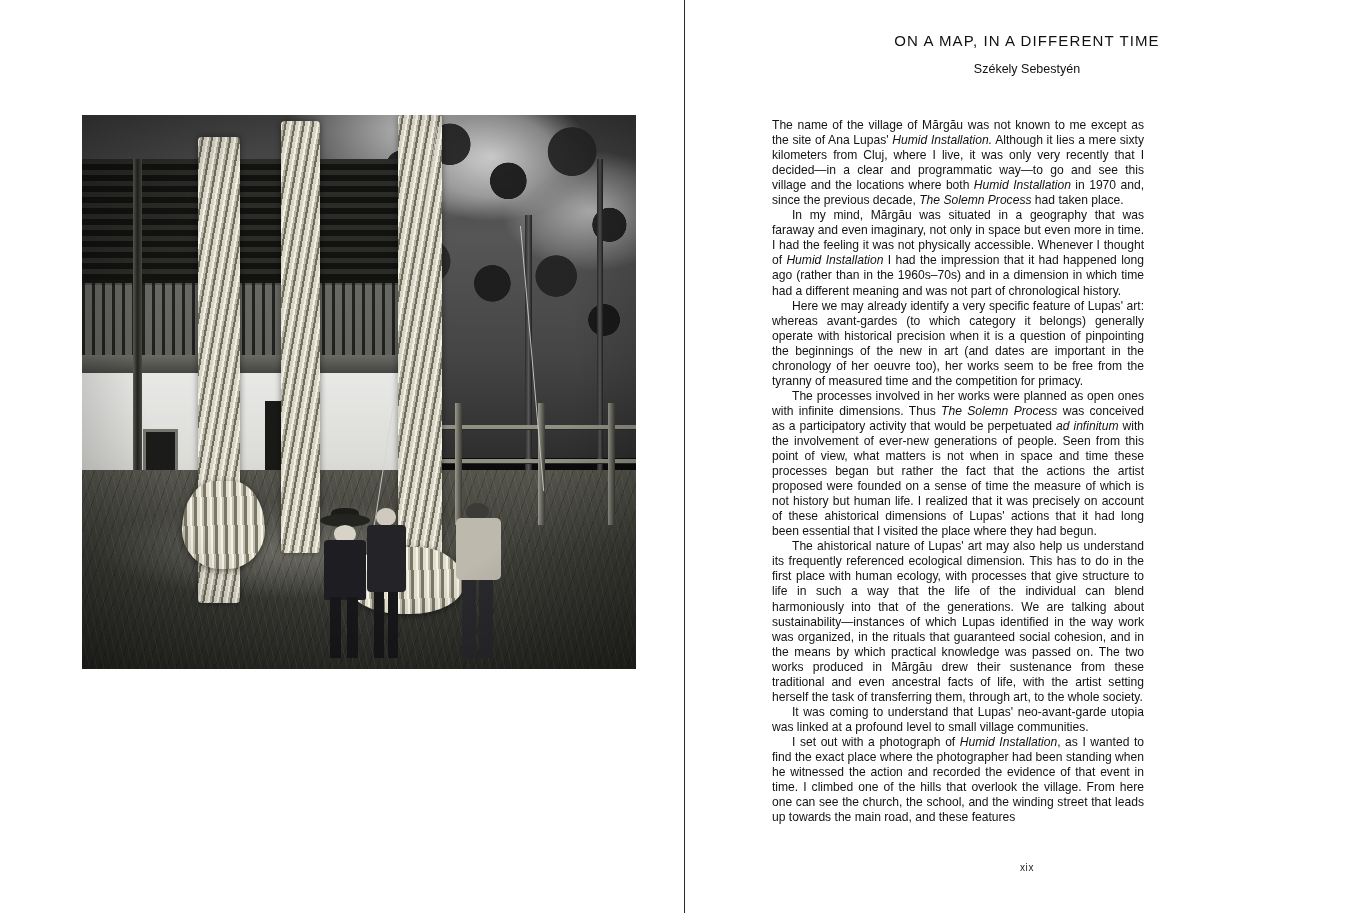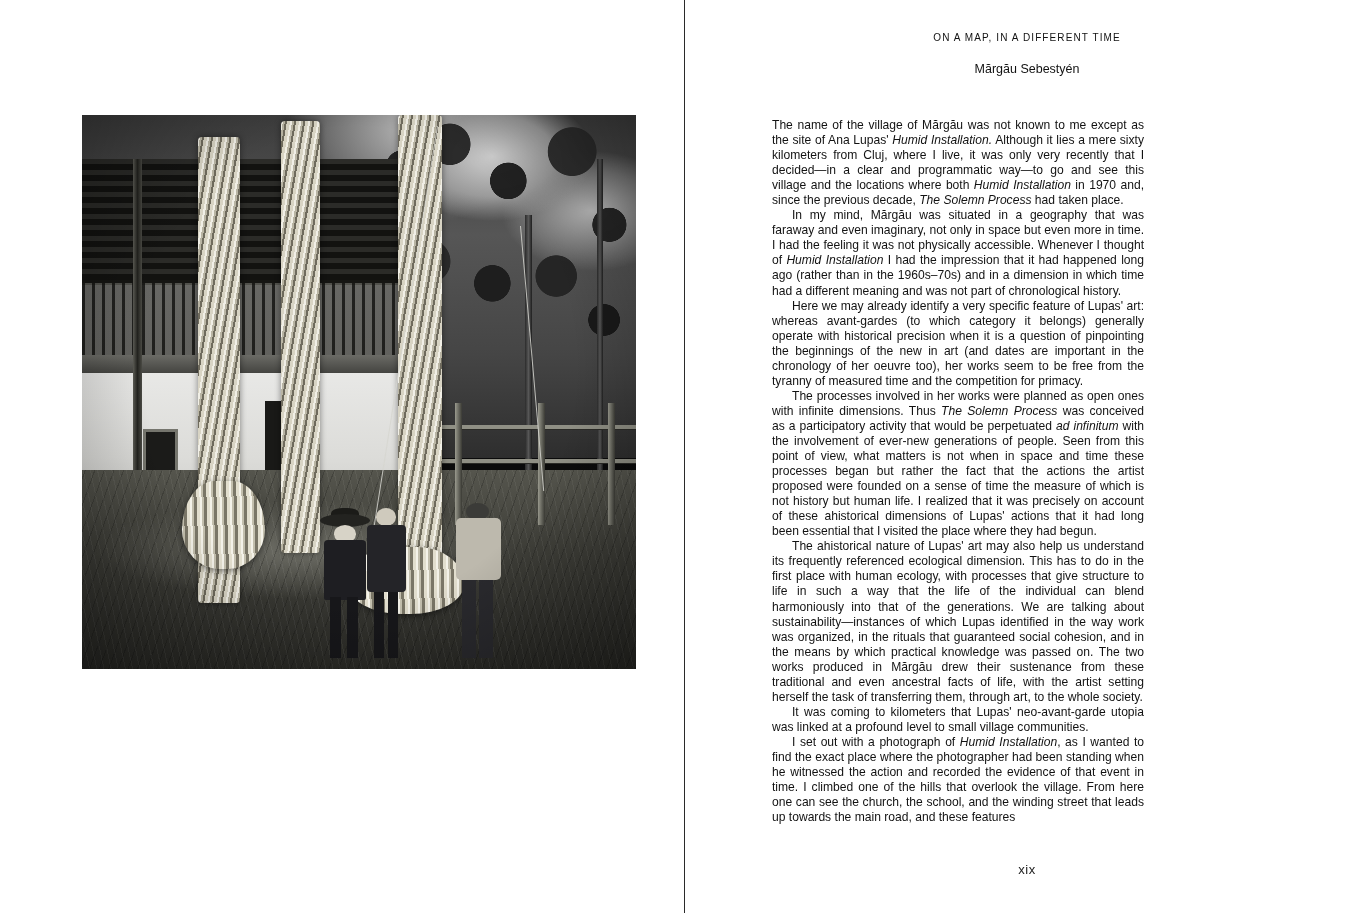--- a/index.html
+++ b/index.html
@@ -307,21 +307,21 @@
     background: radial-gradient(ellipse at 50% 45%, rgba(0,0,0,0) 55%, rgba(0,0,0,.38) 100%);
     pointer-events: none;
   }
 
   
   .article-title {
     position: absolute;
     left: 0; right: 0;
     top: 32px;
     text-align: center;
-    font-size: 10px;
+    font-size: 15px;
     letter-spacing: 1.1px;
     font-weight: 400;
     color: #111;
   }
   .article-author {
     position: absolute;
     left: 0; right: 0;
     top: 62px;
     text-align: center;
     font-size: 12.5px;
@@ -344,21 +344,21 @@
   .text-column p + p {
     text-indent: 20px;
   }
   .text-column em {
   }
   .folio {
     position: absolute;
     left: 0; right: 0;
     top: 862px;
     text-align: center;
-    font-size: 13px;
+    font-size: 10px;
     letter-spacing: .6px;
     color: #222;
   }
 </style>
 </head>
 <body>
 
 <div class="spread">
 
   <div class="page-left">
@@ -429,26 +429,26 @@
 
         <div class="photo-vignette"></div>
       </div>
     </div>
   </div>
 
   <div class="gutter-rule"></div>
 
   <div class="page-right">
     <div class="article-title">ON A MAP, IN A DIFFERENT TIME</div>
-    <div class="article-author">Mărgău Sebestyén</div>
+    <div class="article-author">Székely Sebestyén</div>
     <div class="text-column" id="body-text">
         <p><span>The name of the village of Mărgău was not known to me except as the site of Ana Lupas' </span><em>Humid Installation.</em><span> Although it lies a mere sixty kilometers from Cluj, where I live, it was only very recently that I decided—in a clear and programmatic way—to go and see this village and the locations where both </span><em>Humid Installation</em><span> in 1970 and, since the previous decade, </span><em>The Solemn Process</em><span> had taken place.</span></p>
         <p><span>In my mind, Mărgău was situated in a geography that was faraway and even imaginary, not only in space but even more in time. I had the feeling it was not physically accessible. Whenever I thought of </span><em>Humid Installation</em><span> I had the impression that it had happened long ago (rather than in the 1960s–70s) and in a dimension in which time had a different meaning and was not part of chronological history.</span></p>
         <p><span>Here we may already identify a very specific feature of Lupas' art: whereas avant-gardes (to which category it belongs) generally operate with historical precision when it is a question of pinpointing the beginnings of the new in art (and dates are important in the chronology of her oeuvre too), her works seem to be free from the tyranny of measured time and the competition for primacy.</span></p>
         <p><span>The processes involved in her works were planned as open ones with infinite dimensions. Thus </span><em>The Solemn Process</em><span> was conceived as a participatory activity that would be perpetuated </span><em>ad infinitum</em><span> with the involvement of ever-new generations of people. Seen from this point of view, what matters is not when in space and time these processes began but rather the fact that the actions the artist proposed were founded on a sense of time the measure of which is not history but human life. I realized that it was precisely on account of these ahistorical dimensions of Lupas' actions that it had long been essential that I visited the place where they had begun.</span></p>
         <p><span>The ahistorical nature of Lupas' art may also help us understand its frequently referenced ecological dimension. This has to do in the first place with human ecology, with processes that give structure to life in such a way that the life of the individual can blend harmoniously into that of the generations. We are talking about sustainability—instances of which Lupas identified in the way work was organized, in the rituals that guaranteed social cohesion, and in the means by which practical knowledge was passed on. The two works produced in Mărgău drew their sustenance from these traditional and even ancestral facts of life, with the artist setting herself the task of transferring them, through art, to the whole society.</span></p>
-        <p><span>It was coming to kilometers that Lupas' neo-avant-garde utopia was linked at a profound level to small village communities.</span></p>
+        <p><span>It was coming to understand that Lupas' neo-avant-garde utopia was linked at a profound level to small village communities.</span></p>
         <p><span>I set out with a photograph of </span><em>Humid Installation</em><span>, as I wanted to find the exact place where the photographer had been standing when he witnessed the action and recorded the evidence of that event in time. I climbed one of the hills that overlook the village. From here one can see the church, the school, and the winding street that leads up towards the main road, and these features</span></p>
       </div>
     <div class="folio">xix</div>
   </div>
 
 </div>
 
 </body></html>

